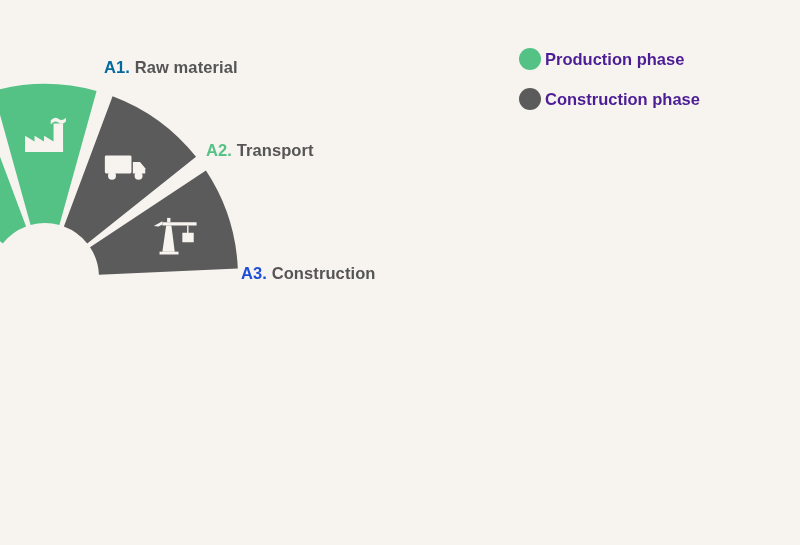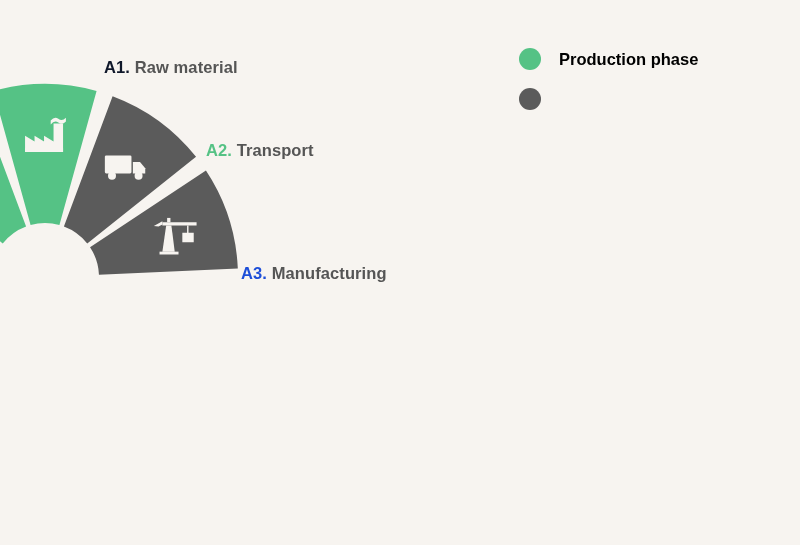--- a/index.html
+++ b/index.html
@@ -26,22 +26,22 @@
   #lbl-a1{left:104px;top:58px;}
   #lbl-a2{left:206px;top:141px;}
   #lbl-a3{left:241px;top:264px;}
   #lbl-a4{left:206px;top:381px;}
   #lbl-a5{left:101px;top:471px;}
 
   #legend{position:absolute;left:519px;top:48px;}
   .legend-row{display:flex;align-items:center;margin-bottom:18px;}
   .legend-dot{width:22px;height:22px;border-radius:50%;flex:0 0 auto;}
   .legend-text{
-    margin-left:18px;
-    font-size:16.5px;font-weight:bold;color:#000000;white-space:nowrap;
+    margin-left:4px;
+    font-size:16.5px;font-weight:bold;color:#4c1d95;white-space:nowrap;
   }
 </style>
 </head>
 <body style="background: rgb(247, 244, 240);">
 
 <div id="stage">
 
   <svg id="fan" viewBox="0 0 800 545">
     <g id="wedges">
         <path d="M -8.948603965420318 274.64455308227184 L -147.81630676529855 268.58145823849014 A 193 193 0 0 1 -115.93996365896345 170.47616183477277 L -0.029834391627076684 247.19540279314884 A 54 54 0 0 0 -8.948603965420318 274.64455308227184 Z" fill="#55C285"></path>
@@ -82,35 +82,36 @@
           <path d="M-9.6 -7 L-4.7 -7 L-4.6 -5.4 L-9.7 -5.4 Z" fill="#F7F4F0"></path>
           <path d="M-9.049999999999999 -2 L-5.25 -2 L-5.1499999999999995 -0.3999999999999999 L-9.149999999999999 -0.3999999999999999 Z" fill="#F7F4F0"></path>
           <path d="M-8.5 3 L-5.800000000000001 3 L-5.699999999999999 4.6 L-8.6 4.6 Z" fill="#F7F4F0"></path>
           <path d="M-7.949999999999999 8 L-6.3500000000000005 8 L-6.25 9.6 L-8.049999999999999 9.6 Z" fill="#F7F4F0"></path>
           <path d="M-7.3999999999999995 13 L-6.9 13 L-6.8 14.6 L-7.499999999999999 14.6 Z" fill="#F7F4F0"></path>
         </g>
       </g>
   </svg>
 
   <div class="seg-label" id="lbl-a1">
-    <span class="code" style="color: #0f172a;">A1.</span>
+    <span class="code" style="color: #0369a1;">A1.</span>
     <span>Raw material</span>
   </div>
   <div class="seg-label" id="lbl-a2">
     <span class="code" style="color: rgb(85, 194, 133);">A2.</span>
     <span>Transport</span>
   </div>
   <div class="seg-label" id="lbl-a3">
     <span class="code" style="color: #1d4ed8;">A3.</span>
-    <span>Manufacturing</span>
+    <span>Construction</span>
   </div>
 
   <div id="legend">
     <div class="legend-row">
       <span class="legend-dot" id="legend-dot-0" style="background: rgb(85, 194, 133);"></span>
       <span class="legend-text">Production phase</span>
     </div>
     <div class="legend-row">
       <span class="legend-dot" id="legend-dot-1" style="background: rgb(91, 91, 91);"></span>
+      <span class="legend-text">Construction phase</span>
     </div>
   </div>
 
 </div>
 
 </body></html>

